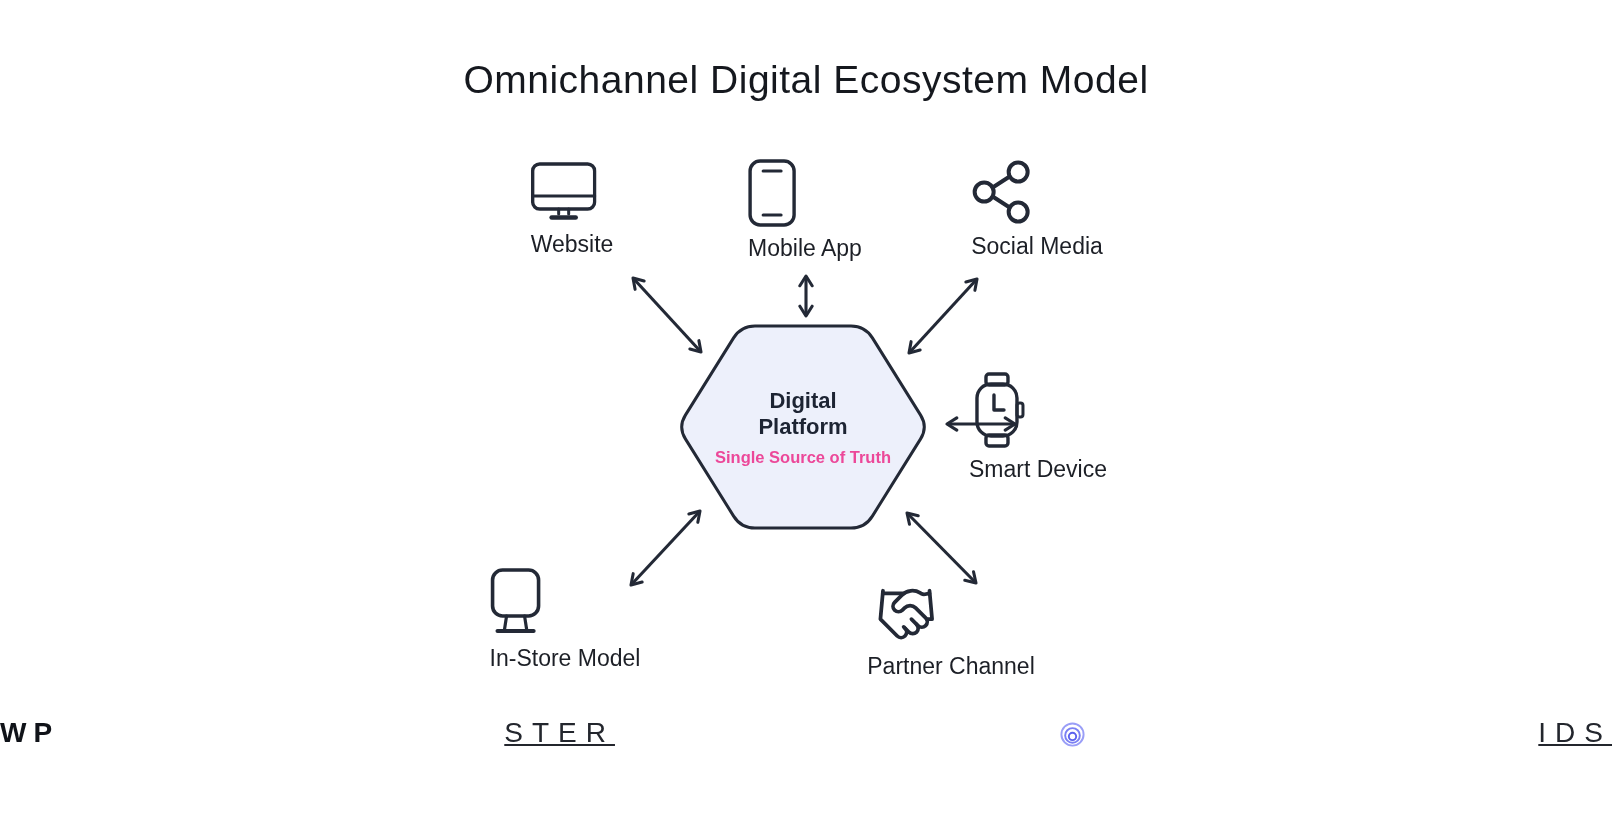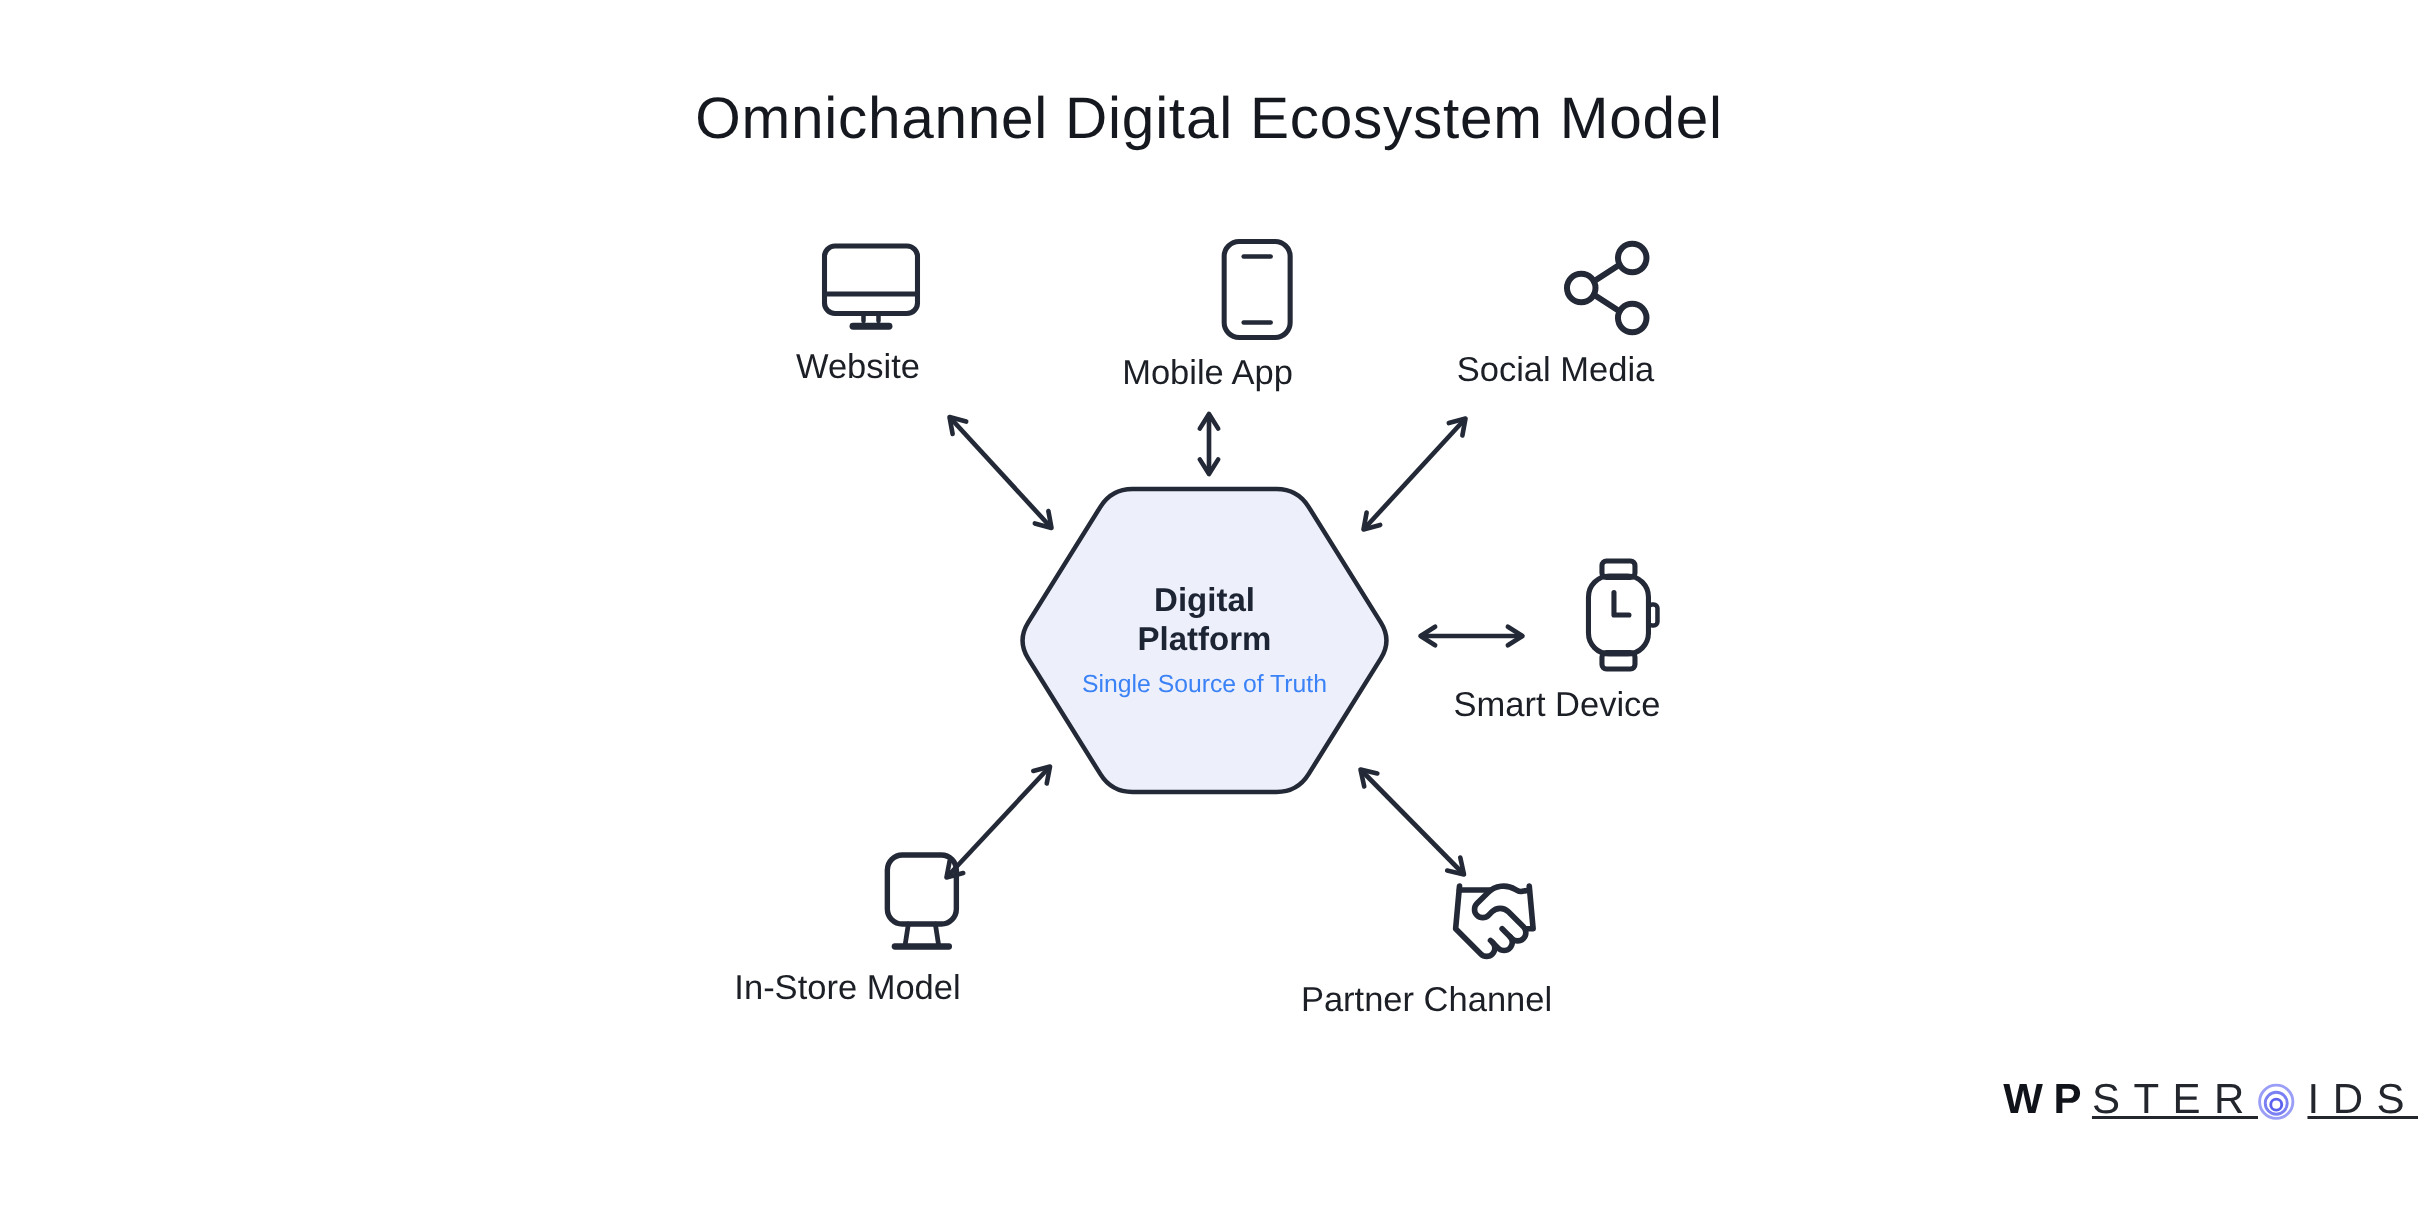--- a/index.html
+++ b/index.html
@@ -18,31 +18,31 @@
   }
   .overlay{position:absolute;left:0;top:0;}
   .overlay .hex{stroke:#232936;stroke-width:3;}
   .overlay .arrow{stroke:#232936;stroke-width:3.1;fill:none;}
   .hex-text{
     position:absolute;left:803px;top:427px;
     transform:translate(-50%,-50%);
     width:280px;text-align:center;color:#1d2433;
   }
   .hex-text .big{font-size:22px;font-weight:700;line-height:1.18;display:block;}
-  .hex-text .sub{display:block;margin-top:8px;font-size:16.5px;font-weight:400;color:#3b82f6;}
+  .hex-text .sub{display:block;margin-top:8px;font-size:16.5px;font-weight:700;color:#ec4899;}
   .node{
-    position:absolute;display:flex;flex-direction:column;align-items:flex-end;
+    position:absolute;display:flex;flex-direction:column;align-items:flex-start;
     transform:translateX(-50%);
   }
   .node .icon-box{display:flex;align-items:flex-end;justify-content:center;}
   .node .label{margin-top:8px;font-size:23px;color:#1c1f26;white-space:nowrap;}
   .node svg{stroke:#232936;fill:none;stroke-linecap:round;stroke-linejoin:round;}
   .brand{
     position:absolute;left:0;right:0;top:717px;
-    display:flex;align-items:center;justify-content:flex-end;
+    display:flex;align-items:center;justify-content:space-between;
   }
   .brand .bold{font-size:28px;font-weight:700;letter-spacing:7px;color:#101319;}
   .brand .light{font-size:28px;font-weight:400;letter-spacing:9px;color:#23262d;text-decoration:underline;}
   .brand svg{margin:2px 7px 0 -1px;}
 </style>
 </head>
 <body>
 
 <div class="canvas">
 

